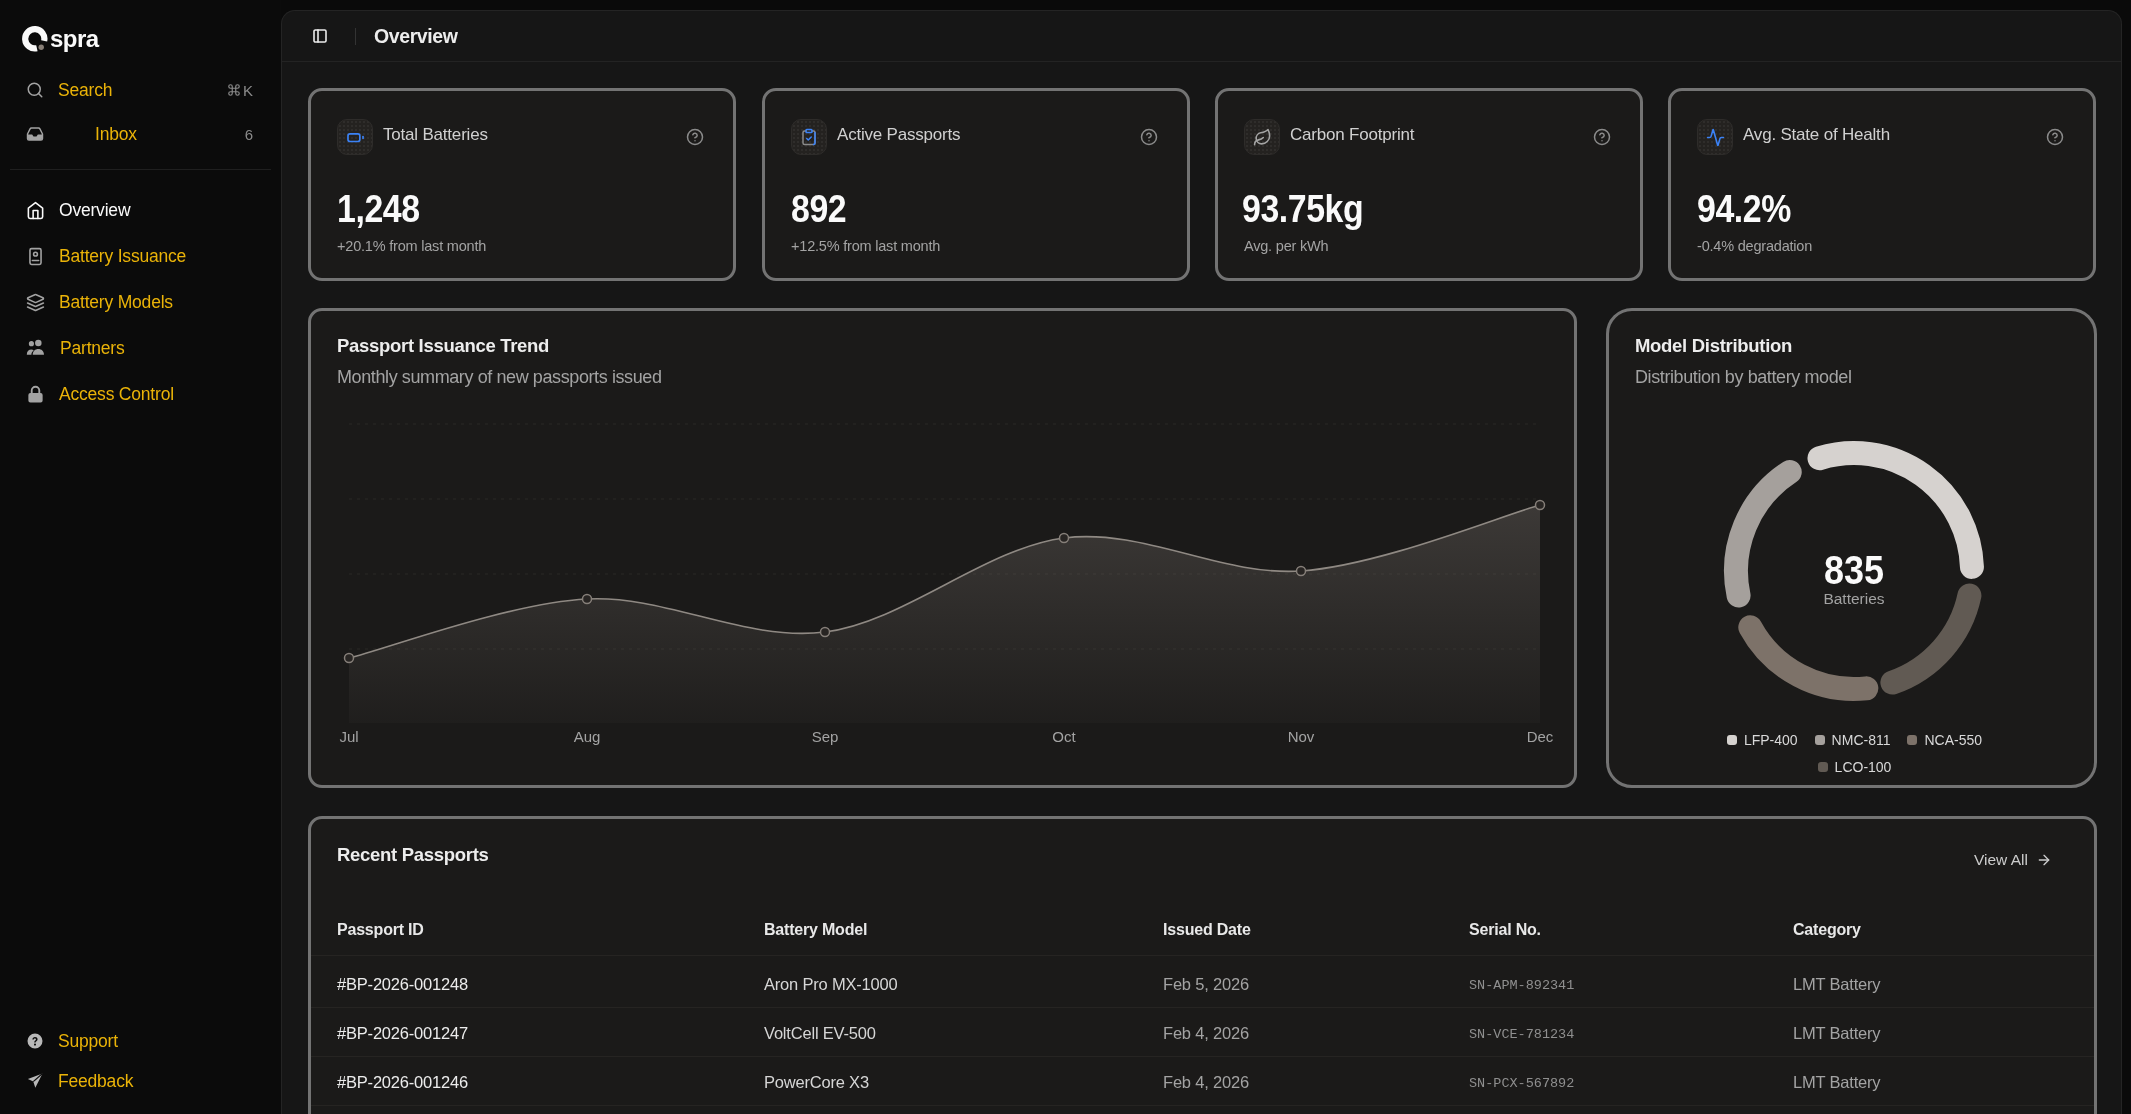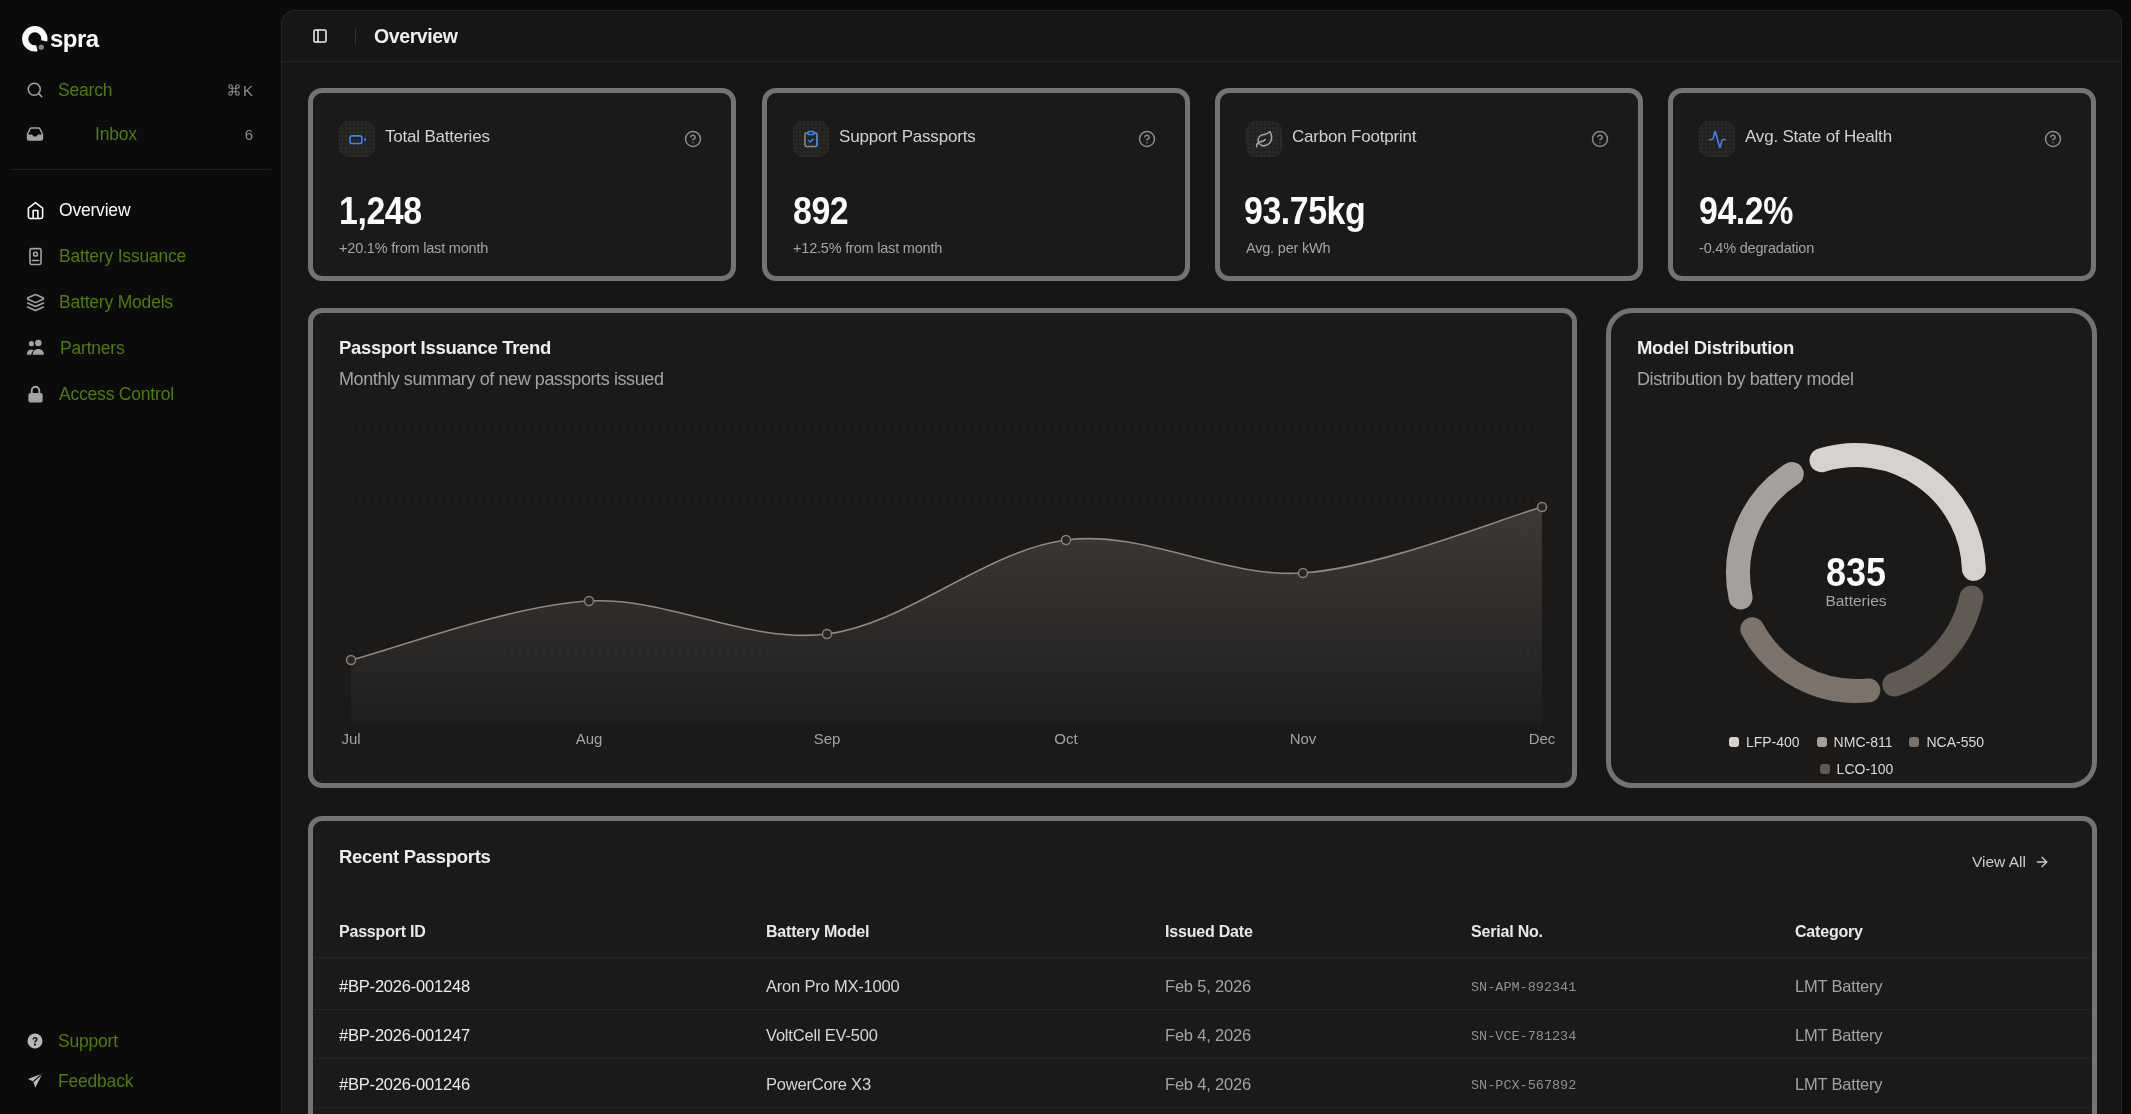--- a/index.html
+++ b/index.html
@@ -5,34 +5,34 @@
   * { margin:0; padding:0; box-sizing:border-box; }
   html,body { width:2131px; height:1114px; overflow:hidden; background:#0a0a0a;
     font-family:"Liberation Sans", sans-serif; }
 
   
   #sidebar { position:absolute; left:0; top:0; width:281px; height:1114px; background:#0b0b0b; }
   .logo { position:absolute; left:22px; top:25px; display:flex; align-items:center; }
   .logo-text { color:#fafafa; font-size:24px; font-weight:bold; letter-spacing:-0.5px; margin-left:2px; }
   .side-row { position:absolute; left:0; width:281px; height:36px; display:flex; align-items:center; }
   .side-row svg { margin-left:26px; flex:0 0 auto; }
-  .side-label { color:#4d7c0f; font-size:17.5px; margin-left:14px; letter-spacing:-0.2px; }
+  .side-label { color:#eab308; font-size:17.5px; margin-left:14px; letter-spacing:-0.2px; }
   .side-right { position:absolute; right:28px; color:#8b8b8b; font-size:15px; }
   .divider { position:absolute; left:10px; right:10px; top:169px; height:1px; background:#1f1f1f; }
 
   
   #panel { position:absolute; left:281px; top:10px; width:1841px; height:1104px;
     background:#161616; border:1px solid #242424; border-bottom:none;
     border-radius:14px 14px 0 0; overflow:hidden; }
   #phead { position:absolute; left:0; top:0; right:0; height:51px; border-bottom:1px solid #232323;
     display:flex; align-items:center; }
   #phead .vline { width:1px; height:17px; background:#333; margin-left:27px; }
   #phead .ptitle { color:#ededed; font-size:19.5px; font-weight:bold; margin-left:18px; letter-spacing:-0.4px; }
 
-  .card { position:absolute; background:#1b1a19; border:5px solid #737373; border-radius:14px; }
+  .card { position:absolute; background:#1b1a19; border:3px solid #737373; border-radius:14px; }
 
   
   .stat { width:428px; height:193px; top:77px; }
   .iconbox { position:absolute; left:26px; top:28px; width:36px; height:36px; border-radius:10px;
     background-color:#242220; background-image:radial-gradient(rgba(255,255,255,0.05) 0.8px, transparent 1px); background-size:4px 4px; border:1px solid #2e2c2a; display:flex; align-items:center; justify-content:center; }
   .stat-title { position:absolute; left:72px; top:22px; height:44px; display:flex; align-items:center;
     color:#d0d0d0; font-size:17px; letter-spacing:-0.2px; }
   .help { position:absolute; right:29px; top:37px; color:#8a8a8a; }
   .stat-num { position:absolute; left:26px; top:96px; color:#fafafa; font-size:38.5px; font-weight:bold; letter-spacing:-0.5px; transform:scaleX(0.88); transform-origin:0 50%; }
   .stat-sub { position:absolute; left:26px; top:147px; color:#a3a3a3; font-size:14.5px; letter-spacing:-0.2px; }
@@ -160,21 +160,21 @@
   </div>
   <div class="card stat" style="left:480px;">
     <div class="iconbox">
         <svg width="18" height="18" viewBox="0 0 24 24" fill="none" stroke-width="2" stroke-linecap="round" stroke-linejoin="round">
           <path stroke="#8a8a8a" d="M16 4h2a2 2 0 0 1 2 2v14a2 2 0 0 1-2 2H6a2 2 0 0 1-2-2V6a2 2 0 0 1 2-2h2"></path>
           <rect stroke="#3b82f6" x="8" y="2" width="8" height="4" rx="1"></rect>
           <path stroke="#3b82f6" d="m9 14 2 2 4-4"></path>
           <path stroke="#3b82f6" d="M20 6v14a2 2 0 0 1-2 2"></path>
         </svg>
       </div>
-    <span class="stat-title">Support Passports</span>
+    <span class="stat-title">Active Passports</span>
     <svg class="help" width="18" height="18" viewBox="0 0 24 24" fill="none" stroke="currentColor" stroke-width="2" stroke-linecap="round">
         <circle cx="12" cy="12" r="10"></circle>
         <path d="M9.09 9a3 3 0 0 1 5.83 1c0 2-3 3-3 3"></path>
         <path d="M12 17h.01"></path>
       </svg>
     <div class="stat-num">892</div>
     <div class="stat-sub">+12.5% from last month</div>
   </div>
   <div class="card stat" style="left:933px;">
     <div class="iconbox">

